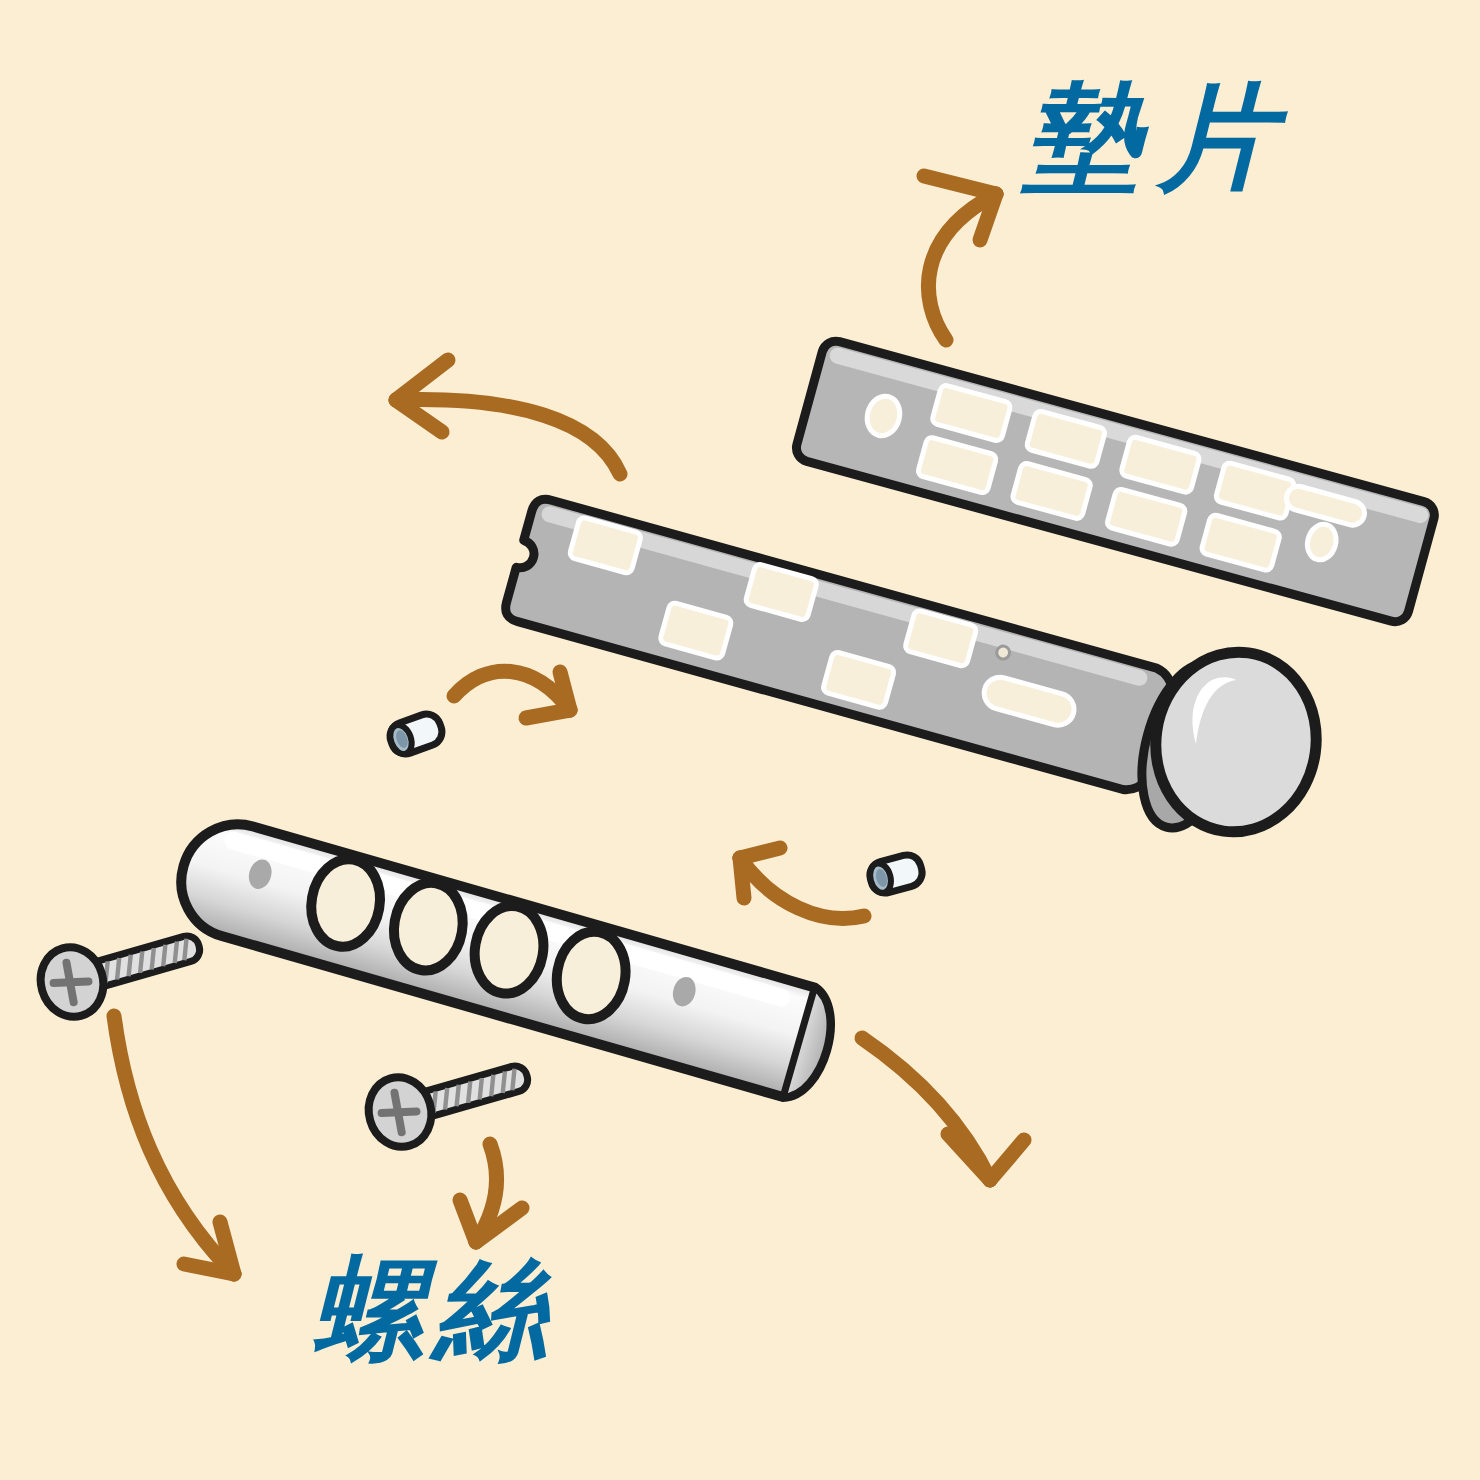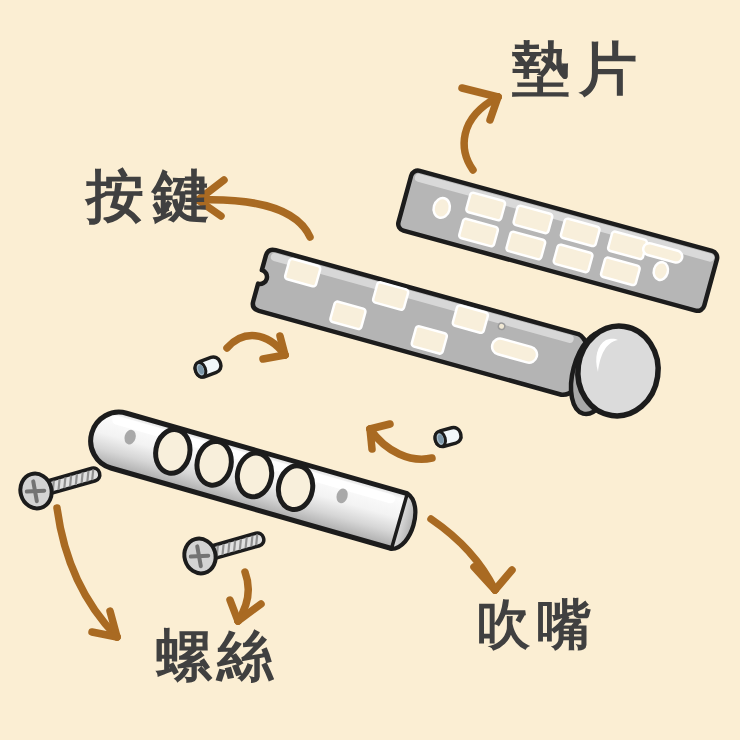--- a/index.html
+++ b/index.html
@@ -1,20 +1,20 @@
 <!DOCTYPE html>
 <html><head>
 <meta charset="utf-8">
 <style>
   html,body{margin:0;padding:0;}
   body{width:740px;height:740px;overflow:hidden;background:#FBEED3;}
   .stage{position:relative;width:740px;height:740px;background:#FBEED3;}
   .stage svg{position:absolute;left:0;top:0;}
-  .lbl{position:absolute;font-weight:700;color:#404040;line-height:1;
-       font-family:"DejaVu Sans",sans-serif;white-space:nowrap;}
+  .lbl{position:absolute;font-weight:700;color:#0369a1;line-height:1;
+       font-family:"DejaVu Sans",sans-serif;white-space:nowrap;font-style:italic;}
   #lbl-gasket{left:512px;top:40px;font-size:58px;letter-spacing:9px;}
   #lbl-keys{left:86px;top:167px;font-size:58px;letter-spacing:8px;}
   #lbl-tube{left:269px;top:370px;font-size:54px;letter-spacing:6px;}
   #lbl-mouthpiece{left:476px;top:598px;font-size:54px;letter-spacing:7px;}
   #lbl-screws{left:156px;top:628px;font-size:56px;letter-spacing:5px;}
 </style>
 </head>
 <body>
 
 <div class="stage">
@@ -168,16 +168,14 @@
     </g>
     <g>
       <path d="M 431 519 C 453 534 479 557 495 590"></path>
       <path d="M 495 590 L 474 567"></path>
           <path d="M 495 590 L 512 570"></path>
     </g>
   </g>
 </svg>
 
   <div class="lbl" id="lbl-gasket">墊片</div>
-  <div class="lbl" id="lbl-keys">按鍵</div>
-  <div class="lbl" id="lbl-mouthpiece">吹嘴</div>
   <div class="lbl" id="lbl-screws">螺絲</div>
 </div>
 
 </body></html>

